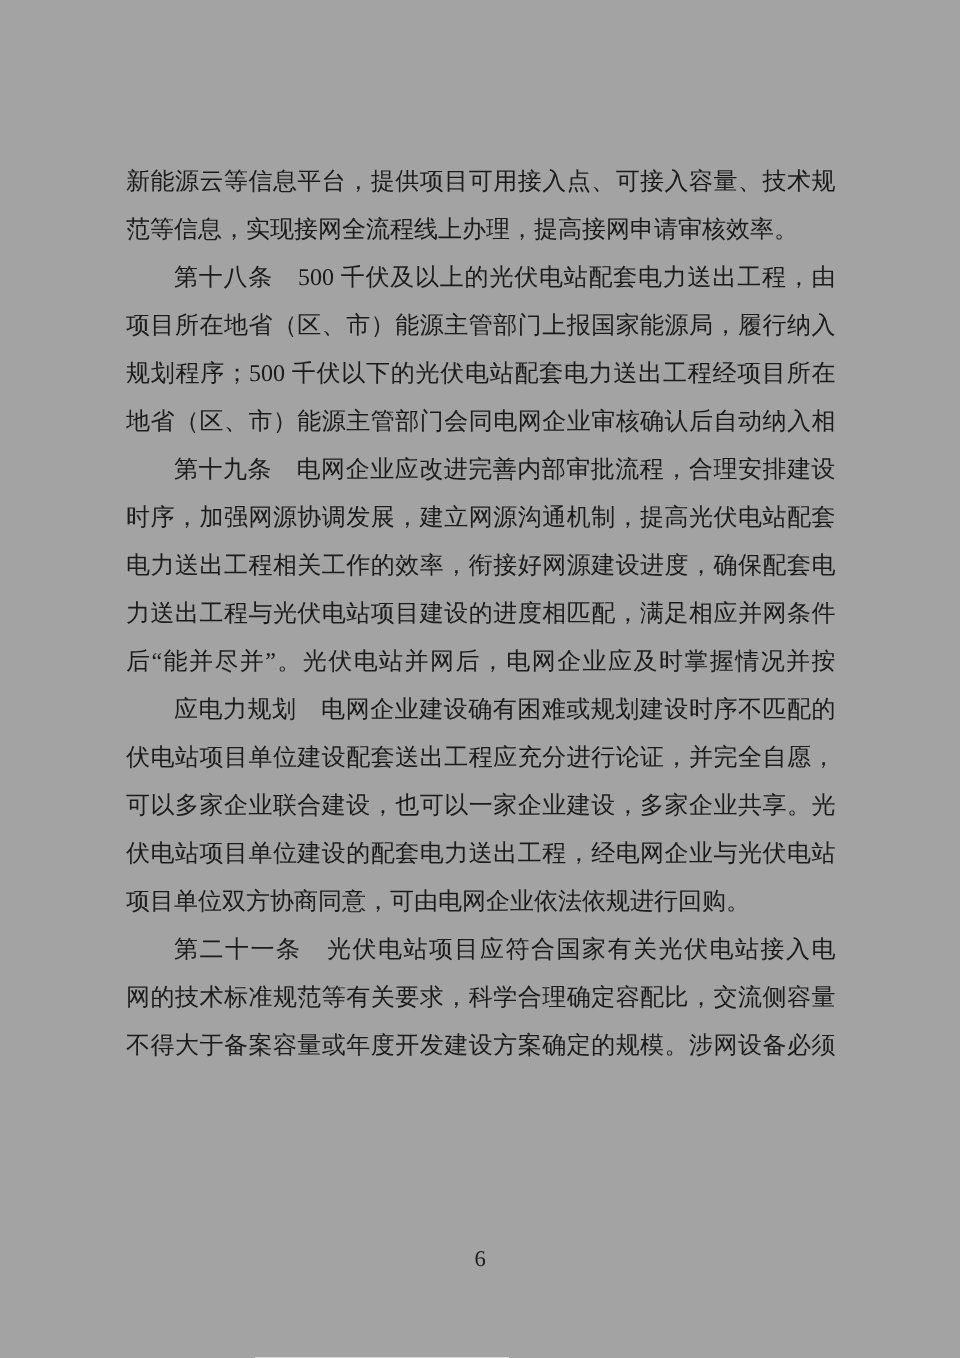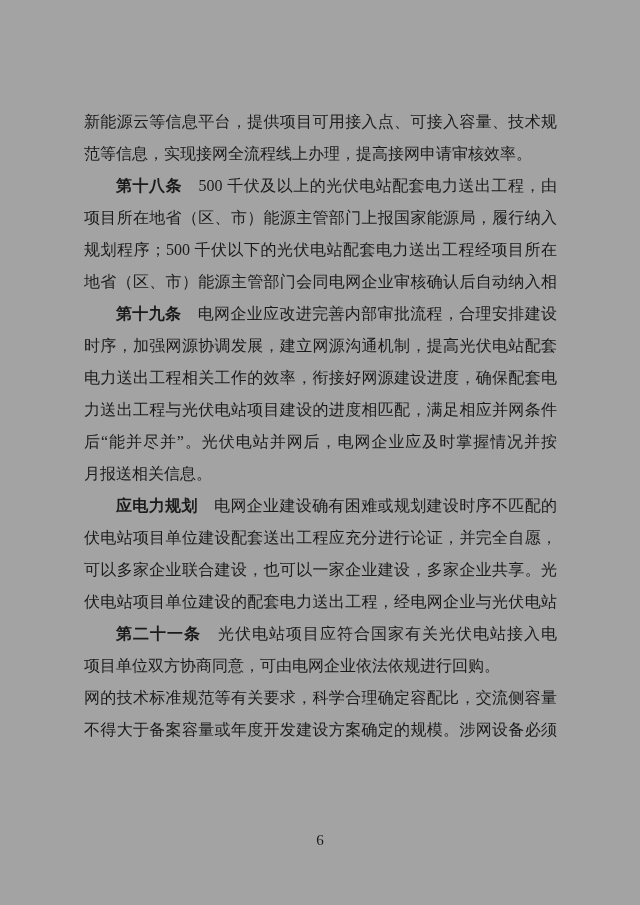--- a/index.html
+++ b/index.html
@@ -31,21 +31,21 @@
     text-align-last: justify;
   }
   .line.end {
     text-align: left;
     text-align-last: left;
   }
   .line.indent {
     padding-left: 32px;
   }
   .head {
-    font-weight: bold;
+    font-weight: normal;
   }
   .page-number {
     position: absolute;
     top: 829px;
     left: 0;
     width: 640px;
     height: 22px;
     text-align: center;
     font-size: 15px;
     line-height: 22px;
@@ -61,24 +61,23 @@
       <div class="line end"><span class="head"></span><span class="body-text">范等信息，实现接网全流程线上办理，提高接网申请审核效率。</span></div>
       <div class="line indent fill"><span class="head">第十八条</span><span class="body-text">　500 千伏及以上的光伏电站配套电力送出工程，由</span></div>
       <div class="line fill"><span class="head"></span><span class="body-text">项目所在地省（区、市）能源主管部门上报国家能源局，履行纳入</span></div>
       <div class="line fill"><span class="head"></span><span class="body-text">规划程序；500 千伏以下的光伏电站配套电力送出工程经项目所在</span></div>
       <div class="line fill"><span class="head"></span><span class="body-text">地省（区、市）能源主管部门会同电网企业审核确认后自动纳入相</span></div>
       <div class="line indent fill"><span class="head">第十九条</span><span class="body-text">　电网企业应改进完善内部审批流程，合理安排建设</span></div>
       <div class="line fill"><span class="head"></span><span class="body-text">时序，加强网源协调发展，建立网源沟通机制，提高光伏电站配套</span></div>
       <div class="line fill"><span class="head"></span><span class="body-text">电力送出工程相关工作的效率，衔接好网源建设进度，确保配套电</span></div>
       <div class="line fill"><span class="head"></span><span class="body-text">力送出工程与光伏电站项目建设的进度相匹配，满足相应并网条件</span></div>
       <div class="line fill"><span class="head"></span><span class="body-text">后“能并尽并”。光伏电站并网后，电网企业应及时掌握情况并按</span></div>
-      <div class="line end"><span class="head"></span><span class="body-text">月报送相关信息。</span></div>
       <div class="line indent fill"><span class="head">应电力规划</span><span class="body-text">　电网企业建设确有困难或规划建设时序不匹配的</span></div>
       <div class="line fill"><span class="head"></span><span class="body-text">伏电站项目单位建设配套送出工程应充分进行论证，并完全自愿，</span></div>
       <div class="line fill"><span class="head"></span><span class="body-text">可以多家企业联合建设，也可以一家企业建设，多家企业共享。光</span></div>
       <div class="line fill"><span class="head"></span><span class="body-text">伏电站项目单位建设的配套电力送出工程，经电网企业与光伏电站</span></div>
+      <div class="line end"><span class="head"></span><span class="body-text">项目单位双方协商同意，可由电网企业依法依规进行回购。</span></div>
       <div class="line indent fill"><span class="head">第二十一条</span><span class="body-text">　光伏电站项目应符合国家有关光伏电站接入电</span></div>
-      <div class="line end"><span class="head"></span><span class="body-text">项目单位双方协商同意，可由电网企业依法依规进行回购。</span></div>
       <div class="line fill"><span class="head"></span><span class="body-text">网的技术标准规范等有关要求，科学合理确定容配比，交流侧容量</span></div>
       <div class="line fill"><span class="head"></span><span class="body-text">不得大于备案容量或年度开发建设方案确定的规模。涉网设备必须</span></div>
     </div>
   <div class="page-number">6</div>
 </div>
 
 </body></html>

